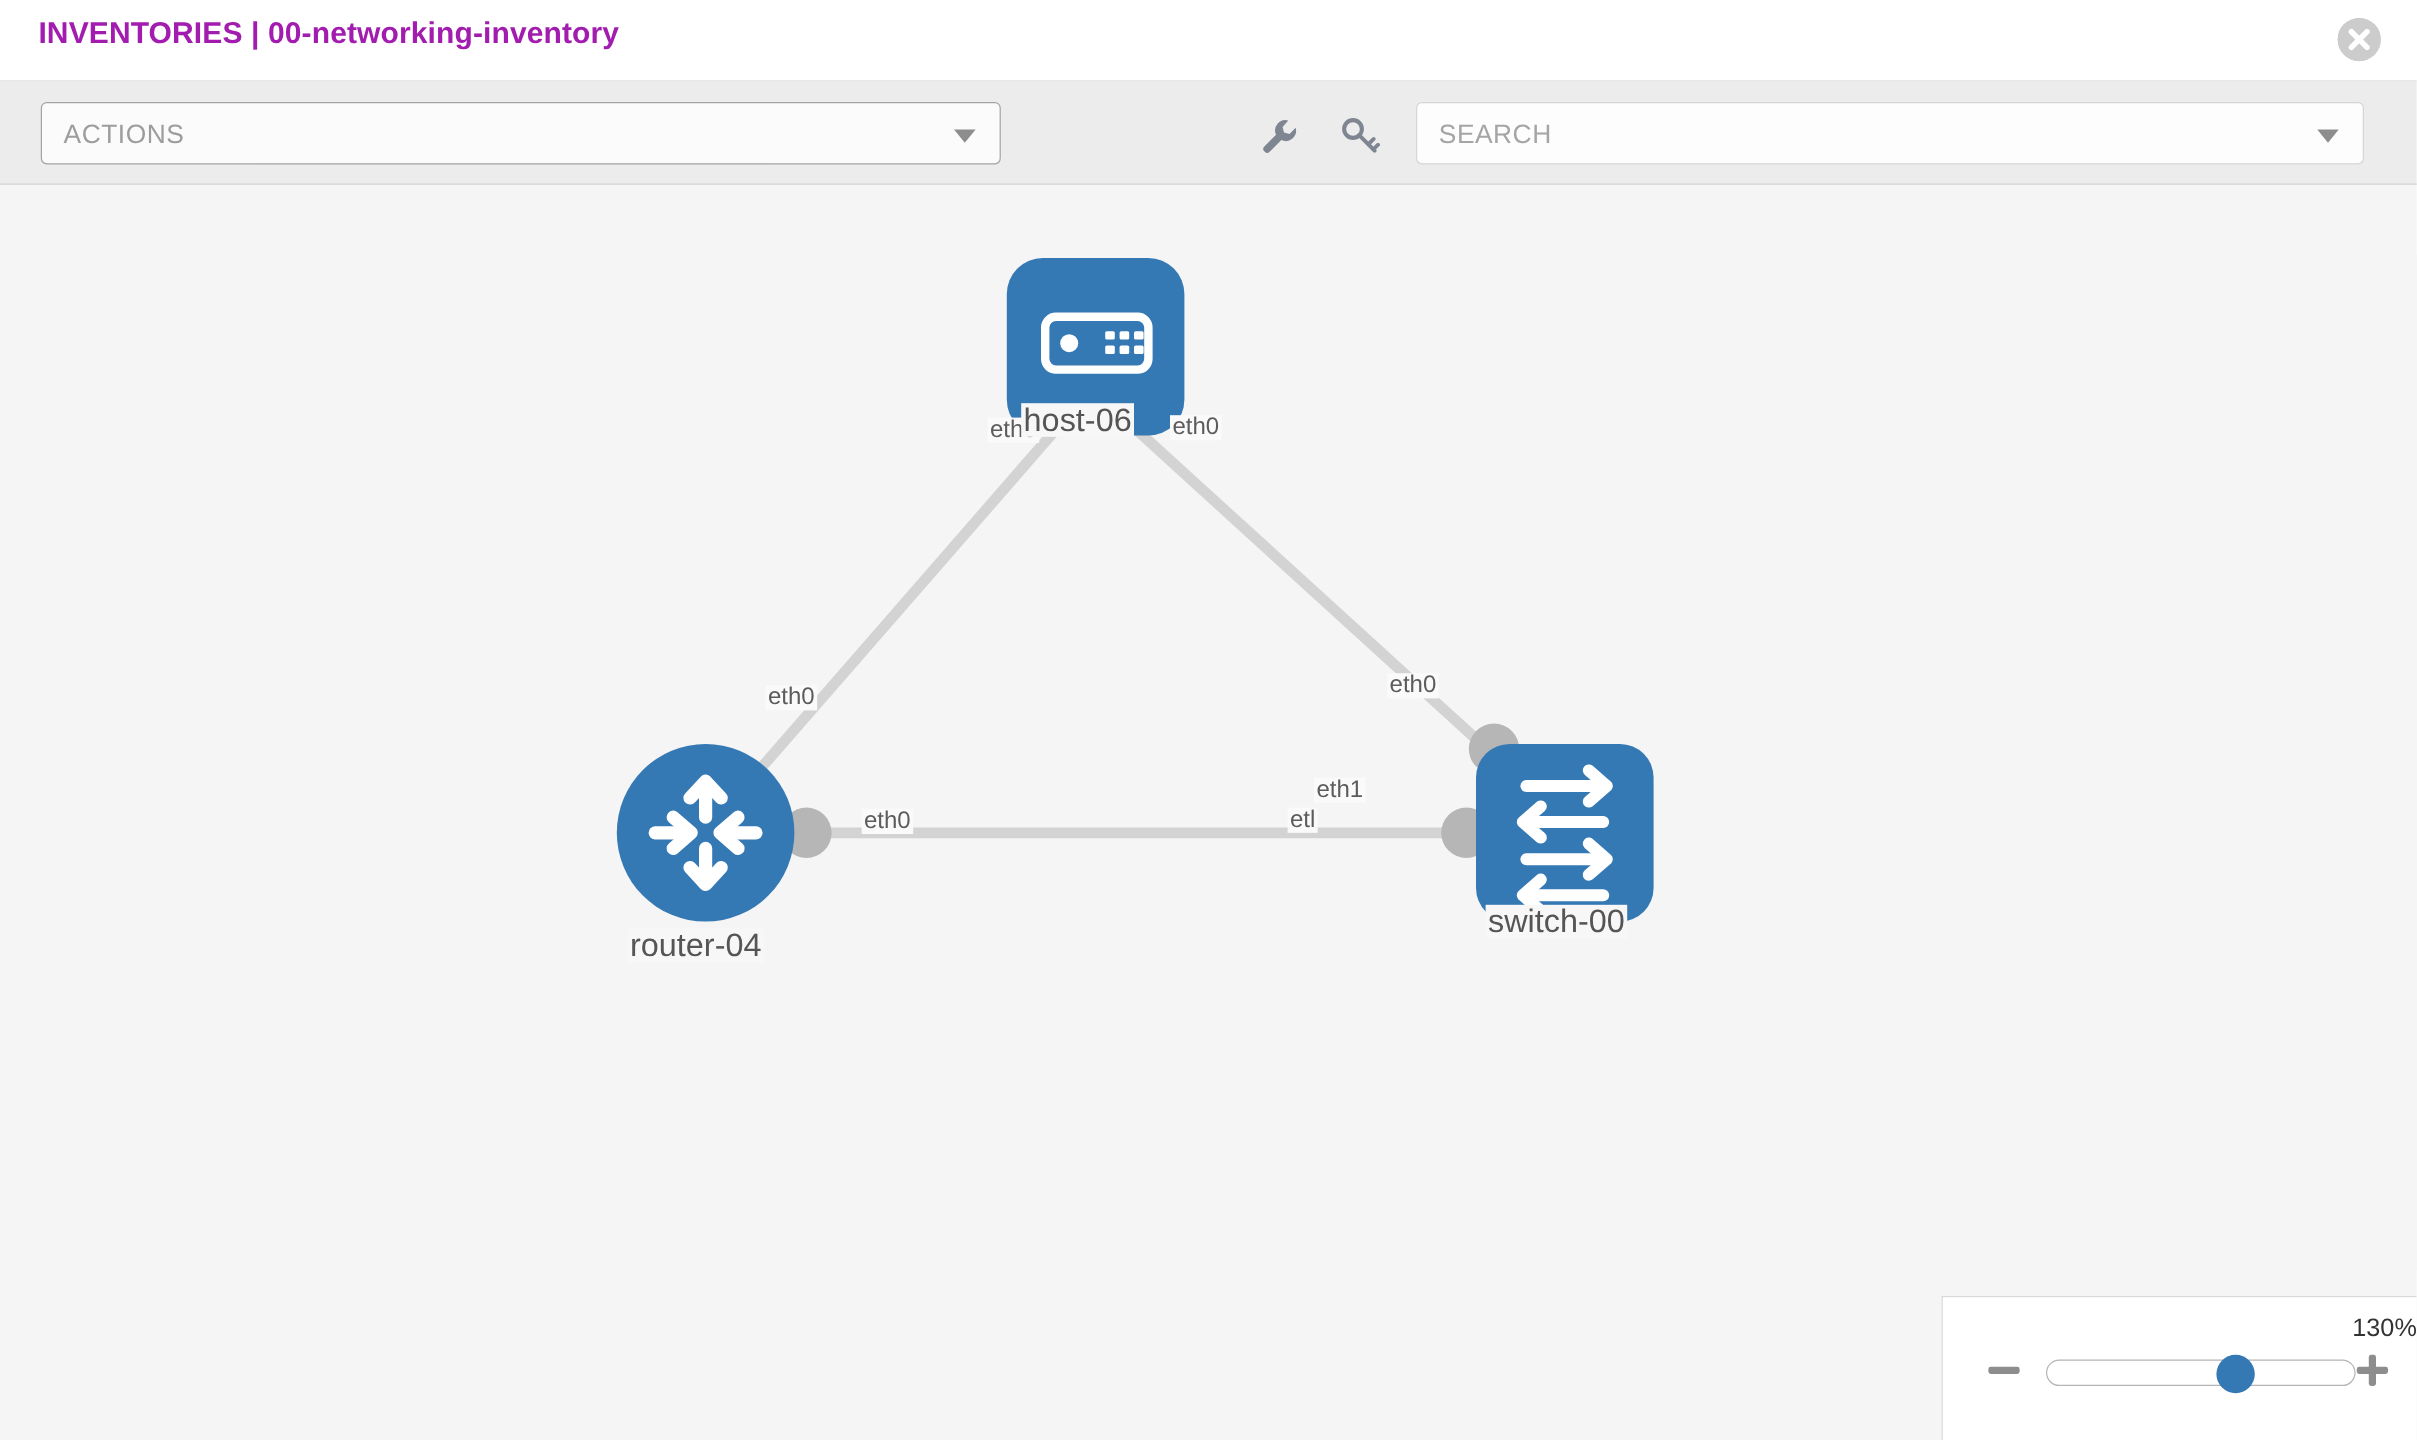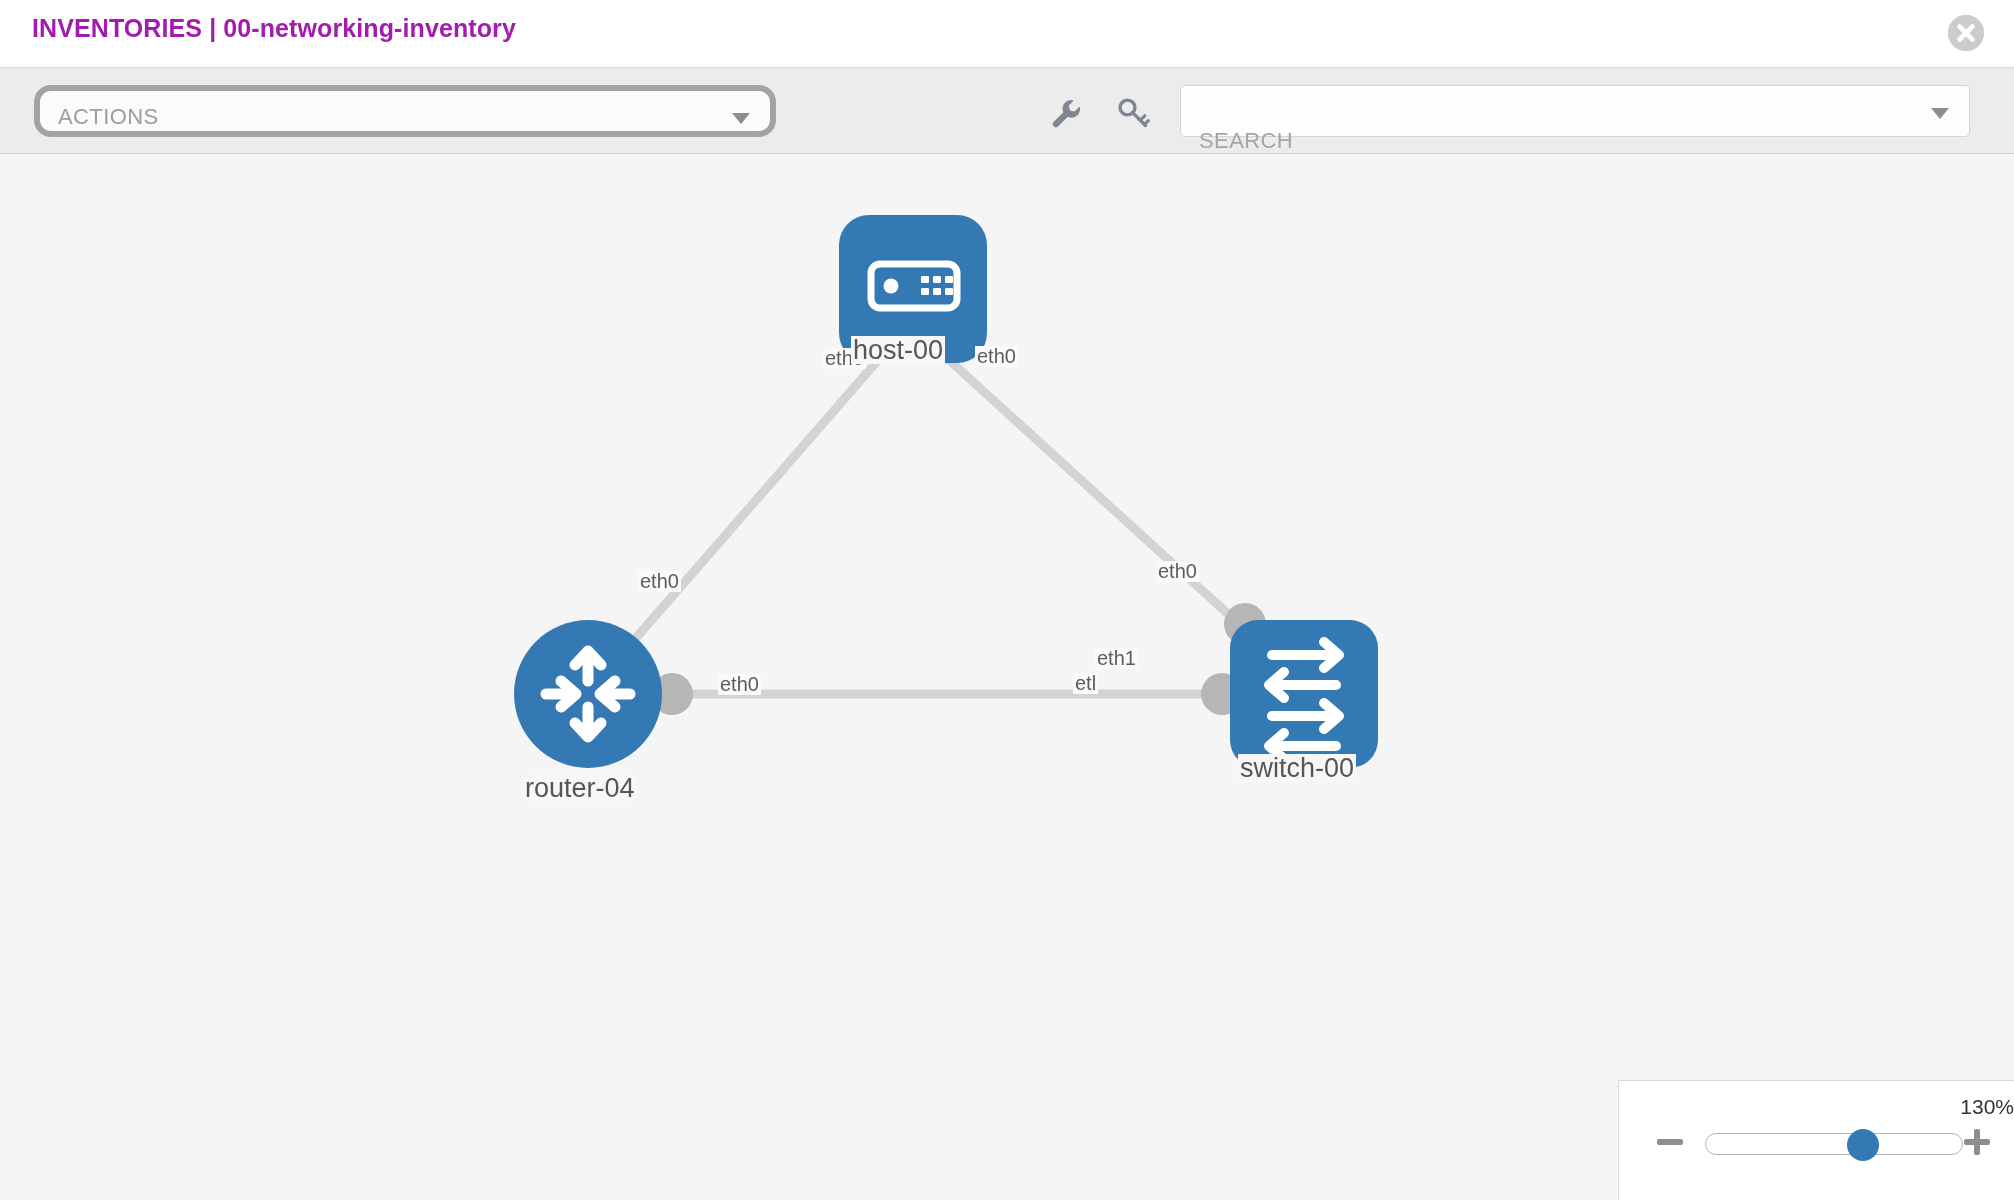--- a/index.html
+++ b/index.html
@@ -55,25 +55,25 @@
     left: 0; top: 68px;
     width: 2014px;
     height: 86px;
     background: #ececec;
     border-bottom: 1px solid #cfcfcf;
   }
   .actions-select {
     position: absolute;
     left: 34px;
     top: 17px;
-    width: 742px;
+    width: 800px;
     height: 52px;
     background: #fbfbfb;
-    border: 6px solid #a3a3a3;
-    border-radius: 17px;
+    border: 1px solid #a3a3a3;
+    border-radius: 5px;
   }
   .actions-select .label {
     position: absolute;
     left: 18px;
     top: 13px;
     font-size: 22px;
     color: #9d9d9d;
     letter-spacing: 0.4px;
   }
   .caret {
@@ -106,21 +106,20 @@
     border: 1px solid #d5d5d5;
     border-radius: 5px;
   }
   .search-field .label {
     position: absolute;
     left: 18px;
     top: 13px;
     font-size: 22px;
     color: #a5a5a5;
     letter-spacing: 0.4px;
-    margin-top: 29px;
   }
 
   
   .canvas {
     position: absolute;
     left: 0; top: 154px;
     width: 2014px;
     height: 1046px;
     background: #f5f5f5;
     overflow: hidden;
@@ -314,21 +313,21 @@
     <div class="iface-label" style="left:823px;  top:194px;">eth0</div>
     <div class="iface-label" style="left:975px;  top:192px;">eth0</div>
     <div class="iface-label" style="left:638px;  top:417px;">eth0</div>
     <div class="iface-label" style="left:1156px; top:407px;">eth0</div>
     <div class="iface-label" style="left:718px;  top:520px;">eth0</div>
     <div class="iface-label" style="left:1073px; top:519px;">etl</div>
     <div class="iface-label" style="left:1095px; top:494px;">eth1</div>
 
     <div class="node-label" style="left:523px;  top:620px;">router-04</div>
     <div class="node-label" style="left:1238px; top:600px;">switch-00</div>
-    <div class="node-label" style="left:851px;  top:182px;">host-00</div>
+    <div class="node-label" style="left:851px;  top:182px;">host-06</div>
 
     <div class="zoom-widget" style="left:1618px; top:926px;">
       <div class="zoom-pct">130%</div>
 
       <div class="zoom-minus">
         <svg width="30" height="30" viewBox="0 0 30 30">
           <rect x="2" y="12" width="26" height="6" rx="2" fill="#8d8d8d"></rect>
         </svg>
       </div>
 

